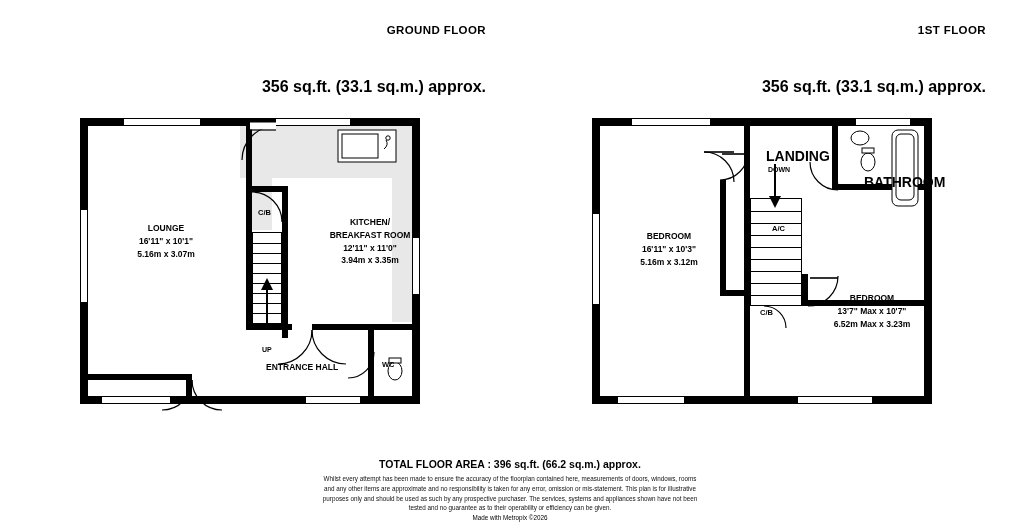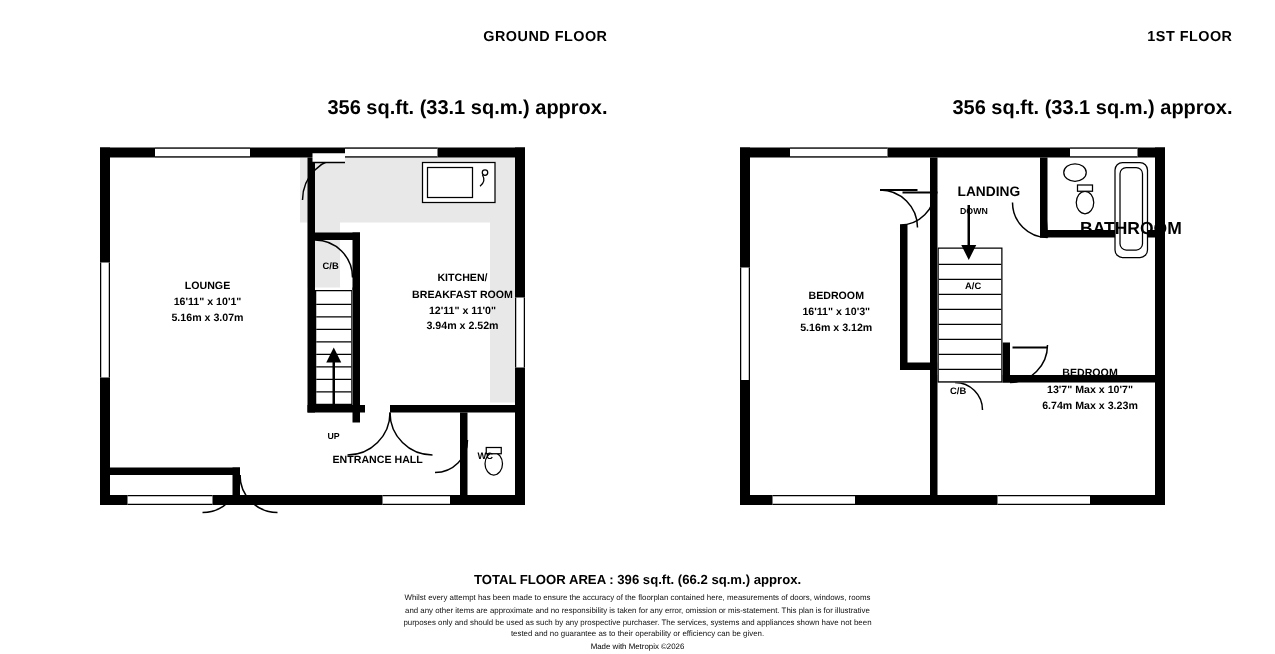--- a/index.html
+++ b/index.html
@@ -133,21 +133,21 @@
   <div class="room-label" style="left:36px; top:104px; width:100px;">
     <div>LOUNGE</div>
     <div class="dim">16'11"  x 10'1"</div>
     <div class="dim">5.16m  x 3.07m</div>
   </div>
 
   <div class="room-label" style="left:230px; top:98px; width:120px;">
     <div>KITCHEN/</div>
     <div>BREAKFAST ROOM</div>
     <div class="dim">12'11" x 11'0"</div>
-    <div class="dim">3.94m  x 2.52m</div>
+    <div class="dim">3.94m  x 3.35m</div>
   </div>
 
   <div class="small-label" style="left:178px; top:90px;">C/B</div>
   <div class="small-label" style="left:186px; top:244px; font-size:8.5px;">ENTRANCE HALL</div>
   <div class="small-label" style="left:302px; top:242px;">WC</div>
   <div class="tiny-label" style="left:182px; top:228px;">UP</div>
 </div>
 
 <div class="plan" style="left:592px; top:118px; width:340px; height:286px;">
 
@@ -212,24 +212,24 @@
 
   <div class="room-label" style="left:18px; top:112px; width:118px;">
     <div>BEDROOM</div>
     <div class="dim">16'11" x 10'3"</div>
     <div class="dim">5.16m  x 3.12m</div>
   </div>
 
   <div class="room-label" style="left:214px; top:174px; width:132px;">
     <div>BEDROOM</div>
     <div class="dim">13'7" Max x 10'7"</div>
-    <div class="dim">6.74m Max x 3.23m</div>
-  </div>
-
-  <div class="small-label" style="left:174px; top:30px; font-size:11px;">LANDING</div>
+    <div class="dim">6.52m Max x 3.23m</div>
+  </div>
+
+  <div class="small-label" style="left:174px; top:30px; font-size:14px;">LANDING</div>
   <div class="tiny-label" style="left:176px; top:48px;">DOWN</div>
   <div class="small-label" style="left:272px; top:56px; font-size:14px;">BATHROOM</div>
   <div class="small-label" style="left:132px; top:106px;margin-left:48px;">A/C</div>
   <div class="small-label" style="left:168px; top:190px;">C/B</div>
 </div>
 
 <div class="footer" style="top:458px;">
   <div class="total">TOTAL FLOOR AREA : 396 sq.ft. (66.2 sq.m.) approx.</div>
   <div class="disclaimer" style="max-width:380px; margin:4px auto 0;">Whilst every attempt has been made to ensure the accuracy of the floorplan contained here, measurements of doors, windows, rooms and any other items are approximate and no responsibility is taken for any error, omission or mis-statement. This plan is for illustrative purposes only and should be used as such by any prospective purchaser. The services, systems and appliances shown have not been tested and no guarantee as to their operability or efficiency can be given.</div>
   <div class="madewith">Made with Metropix ©2026</div>

